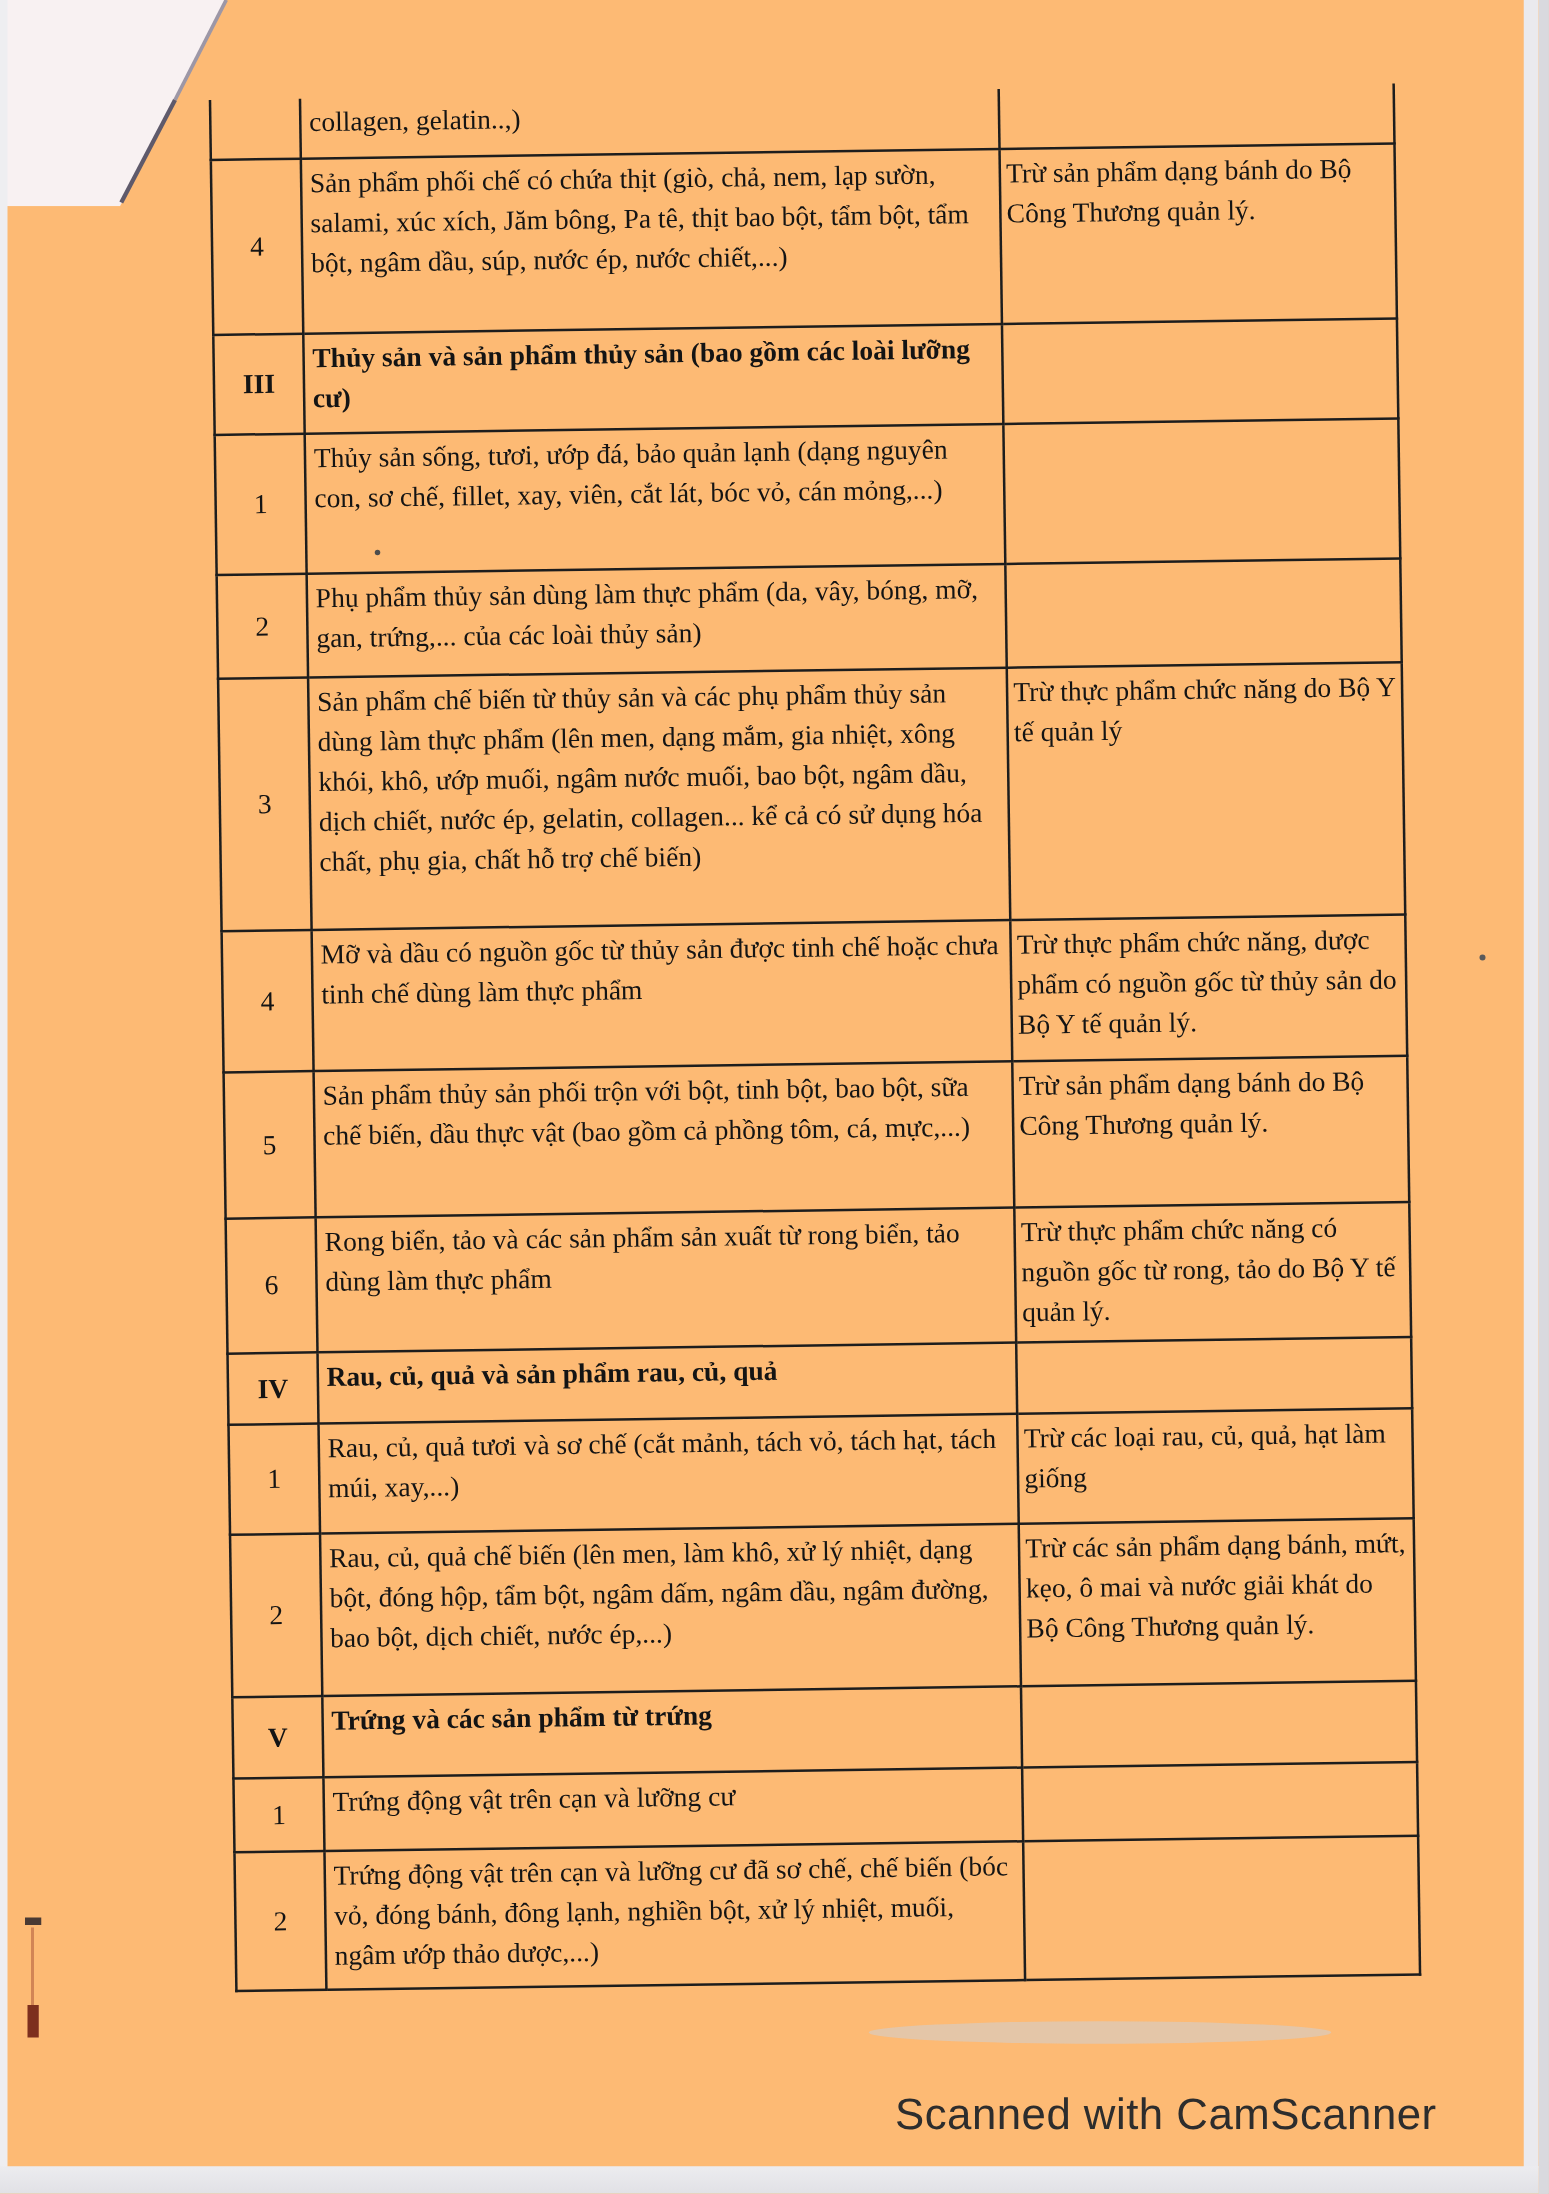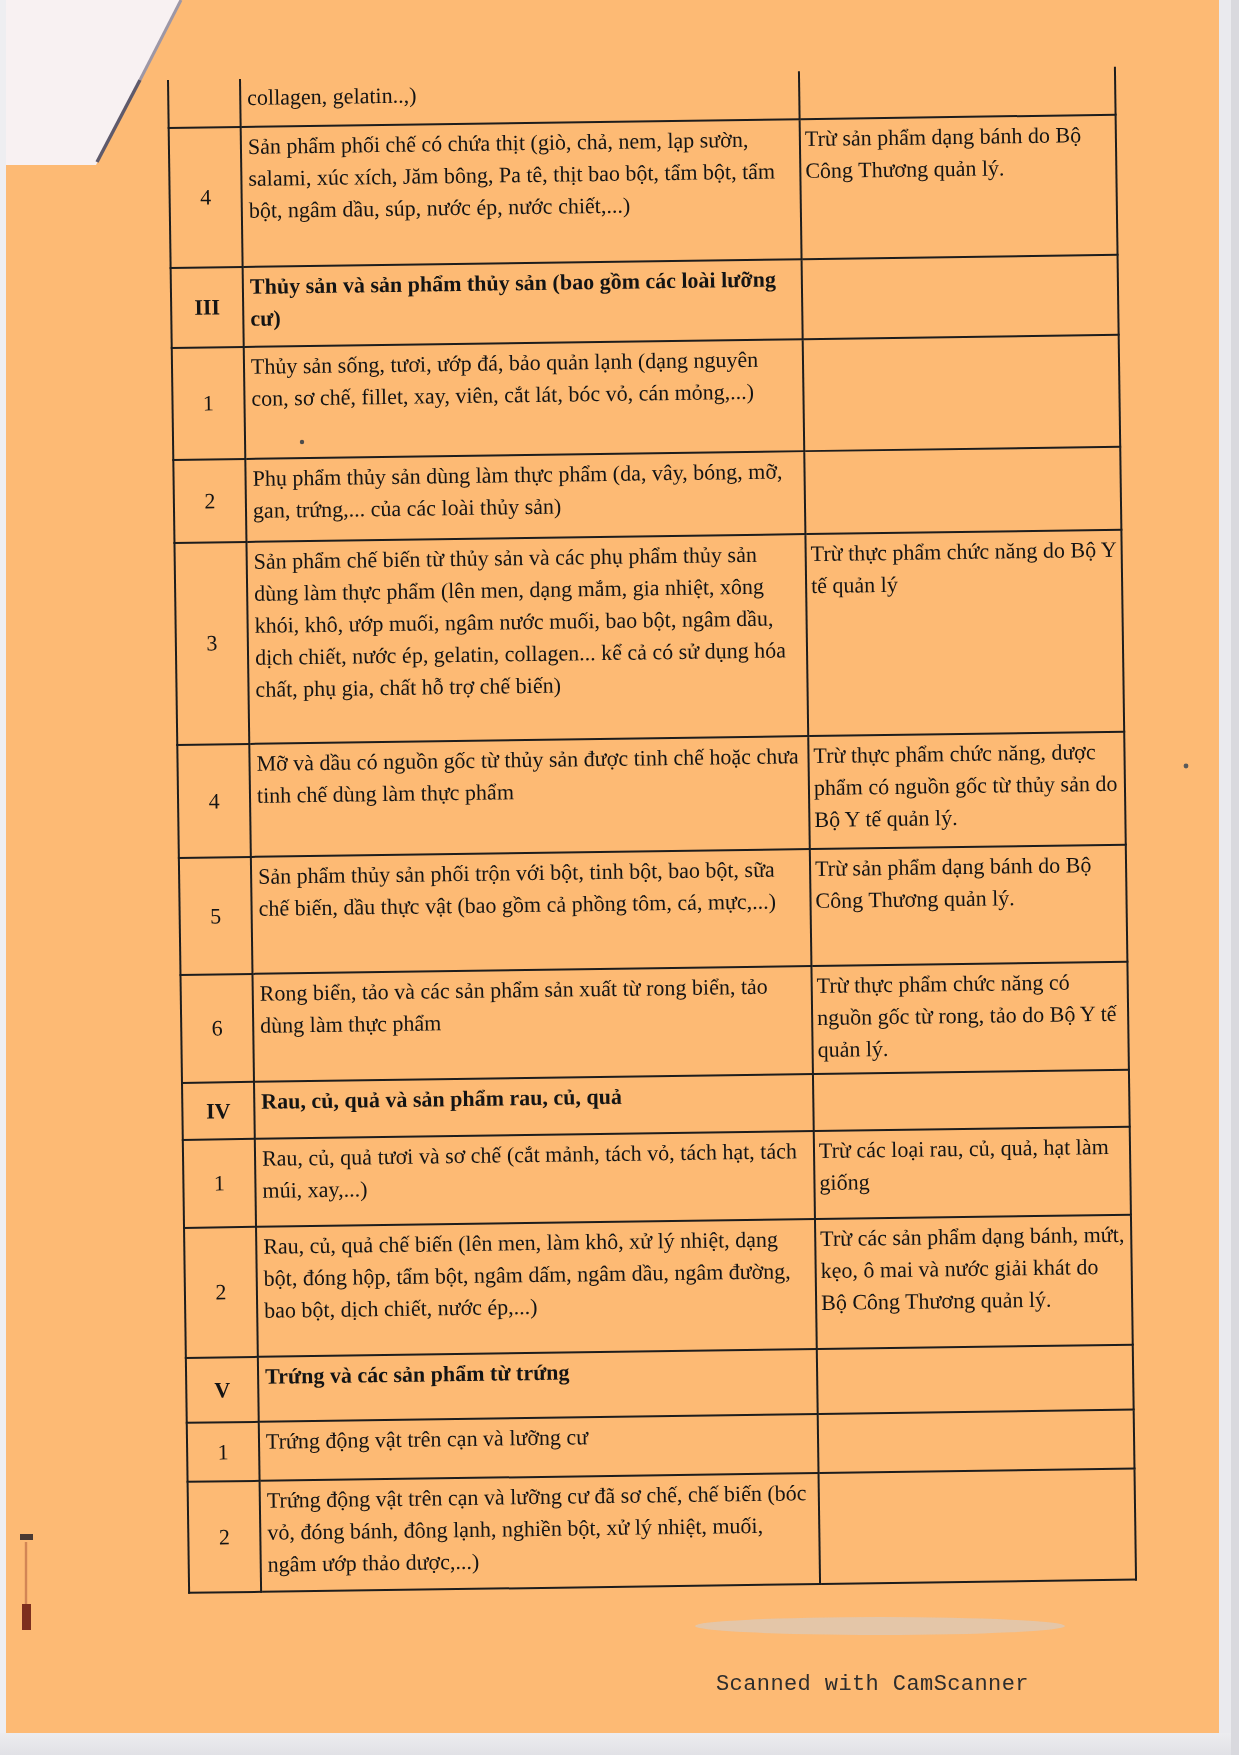--- a/index.html
+++ b/index.html
@@ -45,22 +45,22 @@
   table.doc-table td.c-num{
     width:66px;text-align:center;vertical-align:middle;padding:0 2px;
   }
   table.doc-table td.c-desc{width:548px;}
   table.doc-table td.c-note{width:307px;padding-left:4px;}
   table.doc-table tr.section td{font-weight:bold;}
   table.doc-table tr.partial td{border-top:none;}
   
   .footer{
     position:absolute;left:716px;top:1672px;
-    font-family:Liberation Mono, monospace;
-    font-size:22px;color:#2d2d2d;letter-spacing:.4px;
+    font-family:Liberation Sans, sans-serif;
+    font-size:35px;color:#2d2d2d;letter-spacing:.4px;
     white-space:nowrap;
   }
 </style>
 </head>
 <body>
 
 <div class="page">
 
   <div class="fold"></div>
 

